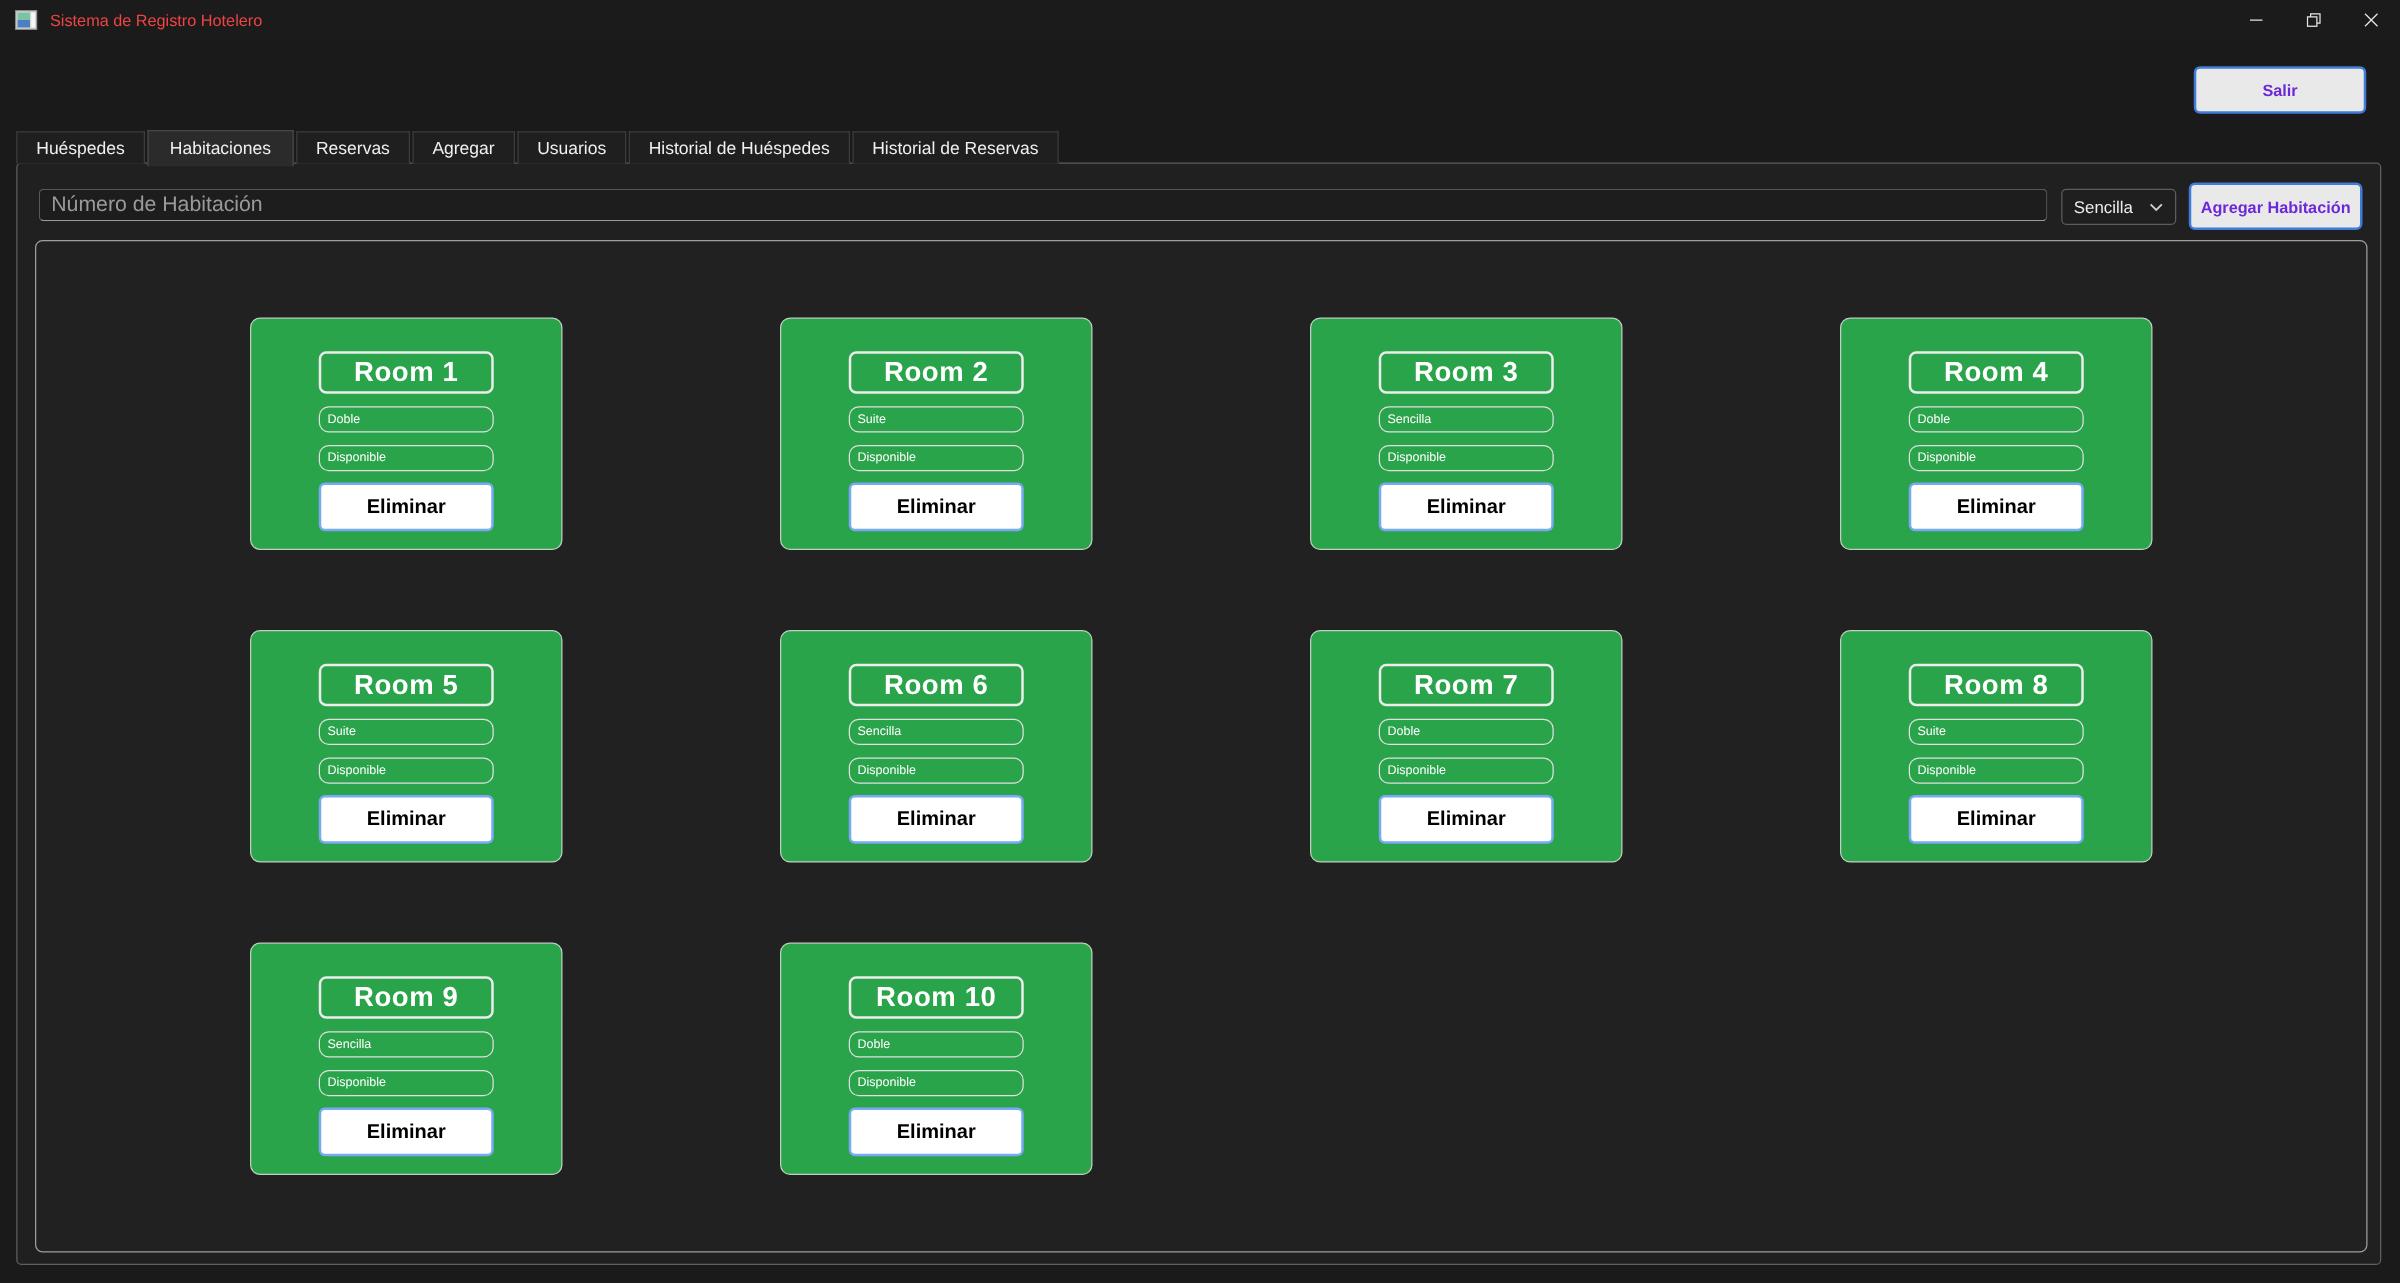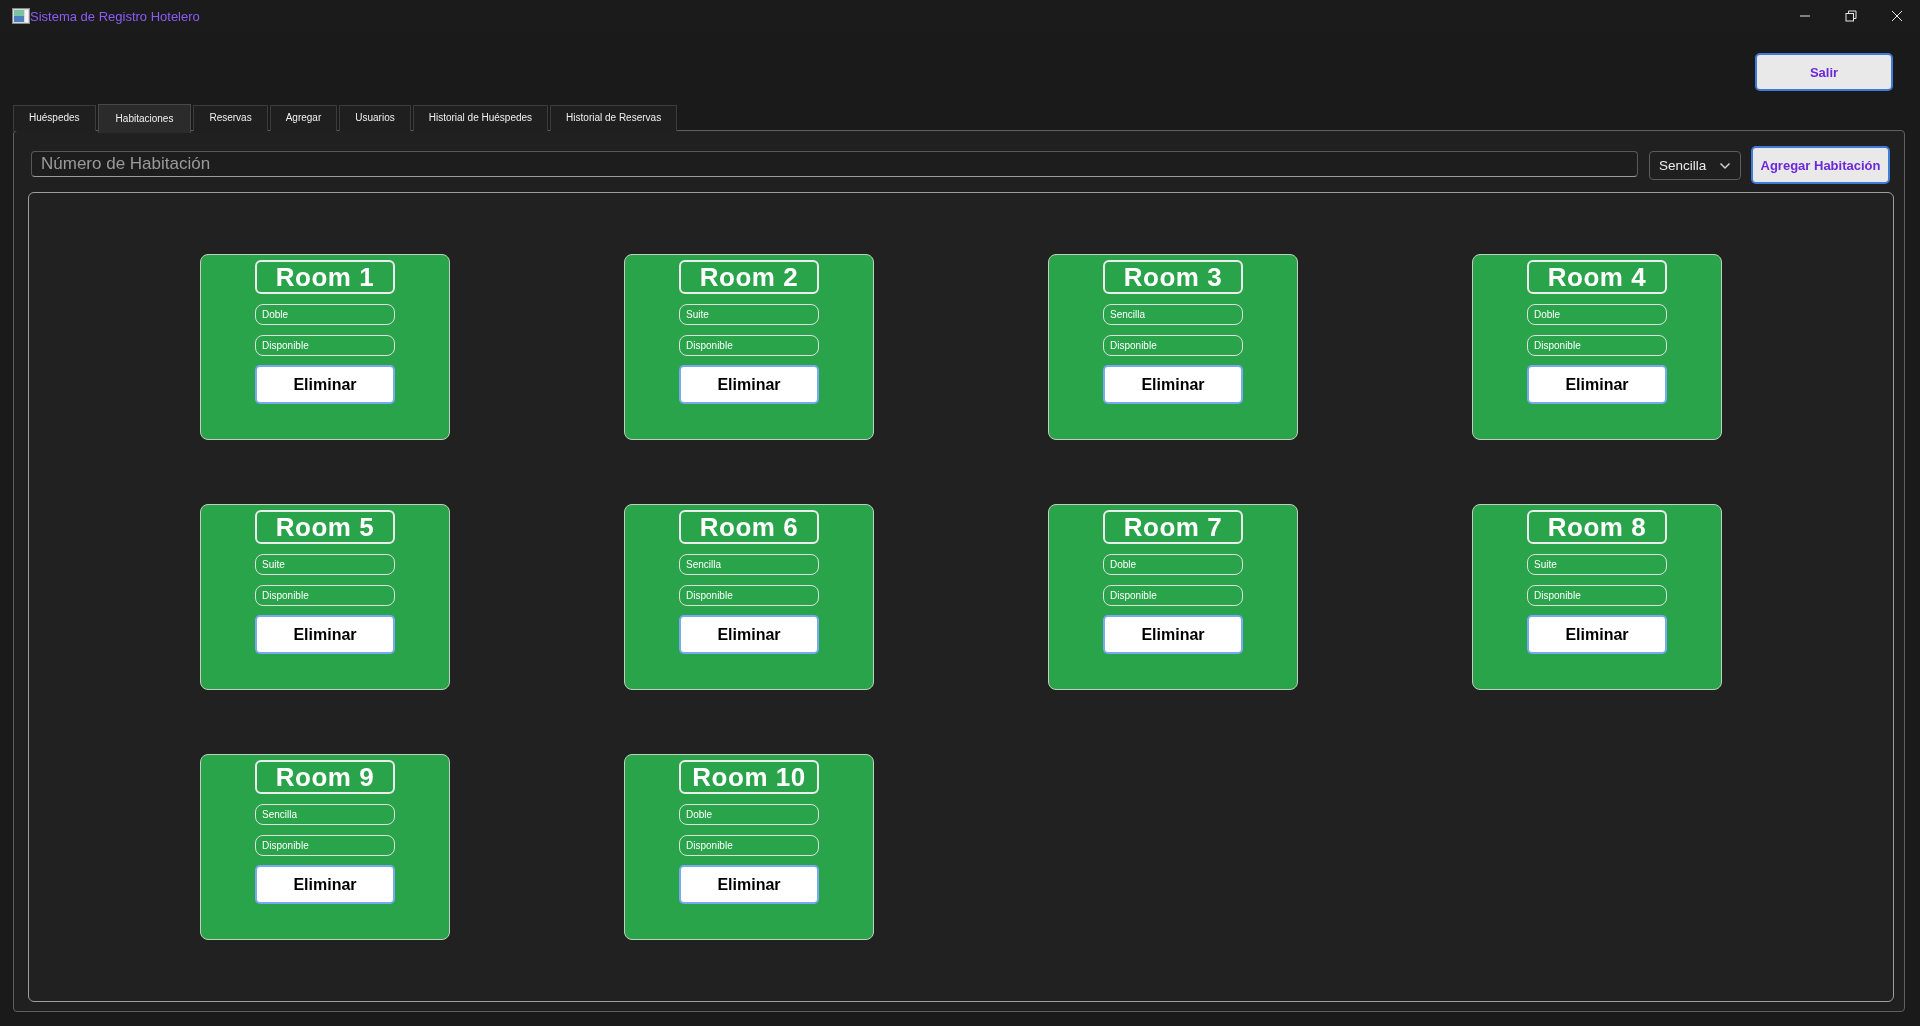--- a/index.html
+++ b/index.html
@@ -10,21 +10,21 @@
     color:#e8e8e8;
     position:relative;
   }
 
   
   .titlebar {
     position:absolute; top:0; left:0; width:1920px; height:32px;
     background:#1b1b1b; display:flex; align-items:center;
   }
   .titlebar .app-icon { margin-left:12px; width:18px; height:18px; display:block; }
-  .titlebar .title-text { font-size:13px; color:#8b5cf6; }
+  .titlebar .title-text { margin-left:10px; font-size:13px; color:#ef4444; }
   .win-controls { position:absolute; right:0; top:0; height:32px; display:flex; }
   .win-btn {
     width:46px; height:32px; display:flex; align-items:center; justify-content:center;
     color:#e6e6e6; cursor:default;
   }
   .win-btn svg { display:block; }
 
   
   .btn-light {
     background:#e9e9e9; color:#6d28d9; font-weight:bold; font-size:13px;
@@ -35,21 +35,21 @@
   .salir-btn { position:absolute; left:1755px; top:53px; width:138px; height:38px; }
 
   
   .tabstrip {
     position:absolute; left:13px; top:104px; height:27px;
     display:flex; align-items:flex-end; z-index:3;
   }
   .tab {
     height:26px; line-height:24px; padding:0 15px; margin-right:2px;
     background:#1f1f1f; border:1px solid #3c3c3c; border-bottom:none;
-    font-size:10px; color:#f0f0f0; white-space:nowrap;
+    font-size:14px; color:#f0f0f0; white-space:nowrap;
   }
   .tab.selected {
     height:29px; line-height:27px; background:#2b2b2b; border-color:#484848;
     padding:0 17px; position:relative; top:2px;
   }
 
   
   .tab-page {
     position:absolute; left:13px; top:130px; width:1892px; height:882px;
     background:#202020; border:1px solid #5f5f5f; border-radius:4px; z-index:1;
@@ -81,24 +81,24 @@
     padding:61px 0 0 171px;
   }
 
   
   .room-card {
     width:250px; height:186px; background:#2aa44a;
     border:1px solid #bfcfc2; border-radius:8px;
     display:flex; flex-direction:column; align-items:center;
   }
   .room-title {
-    margin-top:5px; width:140px; height:34px;
+    margin-top:26px; width:140px; height:34px;
     border:2px solid #ececec; border-radius:6px;
     display:flex; align-items:center; justify-content:center;
-    font-size:26px; font-weight:bold; color:#fff; letter-spacing:0.5px;
+    font-size:22px; font-weight:bold; color:#fff; letter-spacing:0.5px;
   }
   .room-field {
     margin-top:10px; width:140px; height:21px;
     border:1px solid #dfdfdf; border-radius:8px;
     display:flex; align-items:center; padding:0 6px;
     font-size:10px; color:#fff; white-space:nowrap; overflow:hidden;
   }
   .delete-btn {
     margin-top:9px; width:140px; height:39px;
     background:#ffffff; color:#000; font-weight:bold; font-size:16px;

